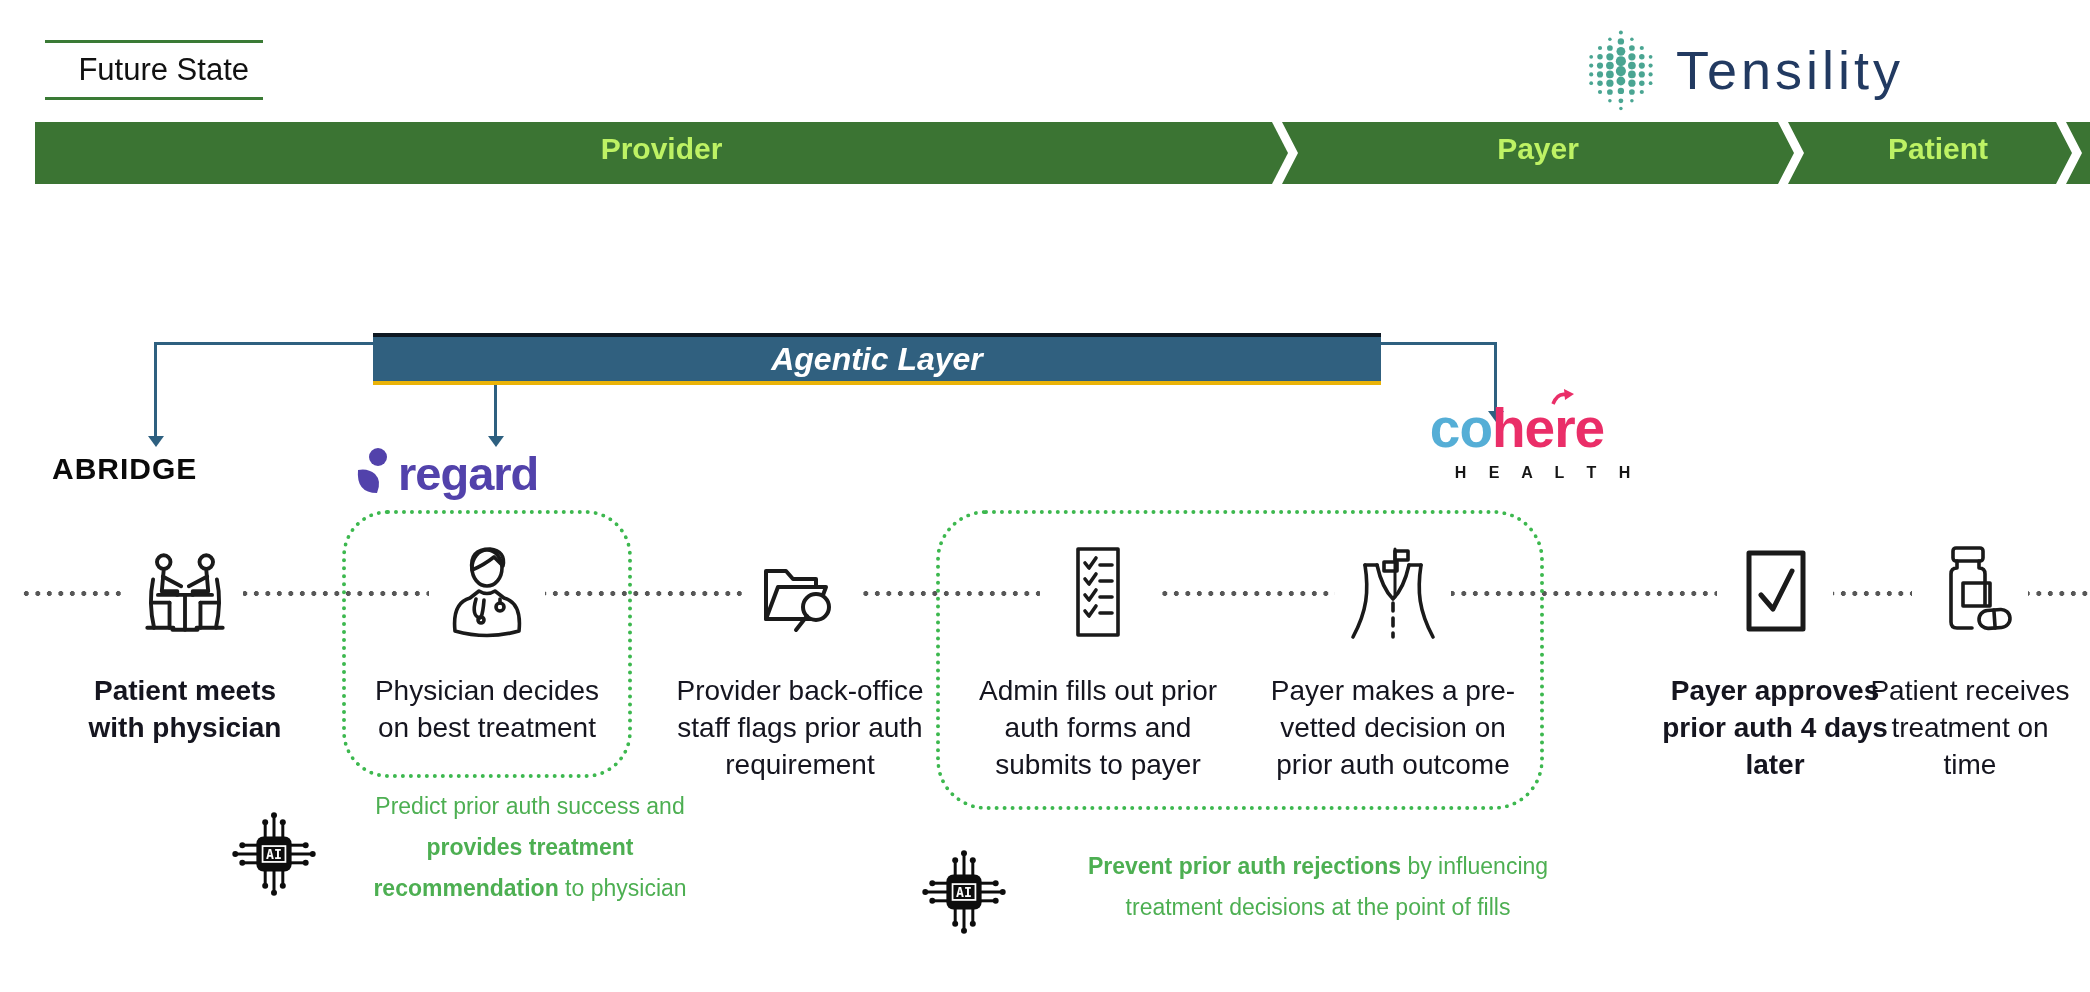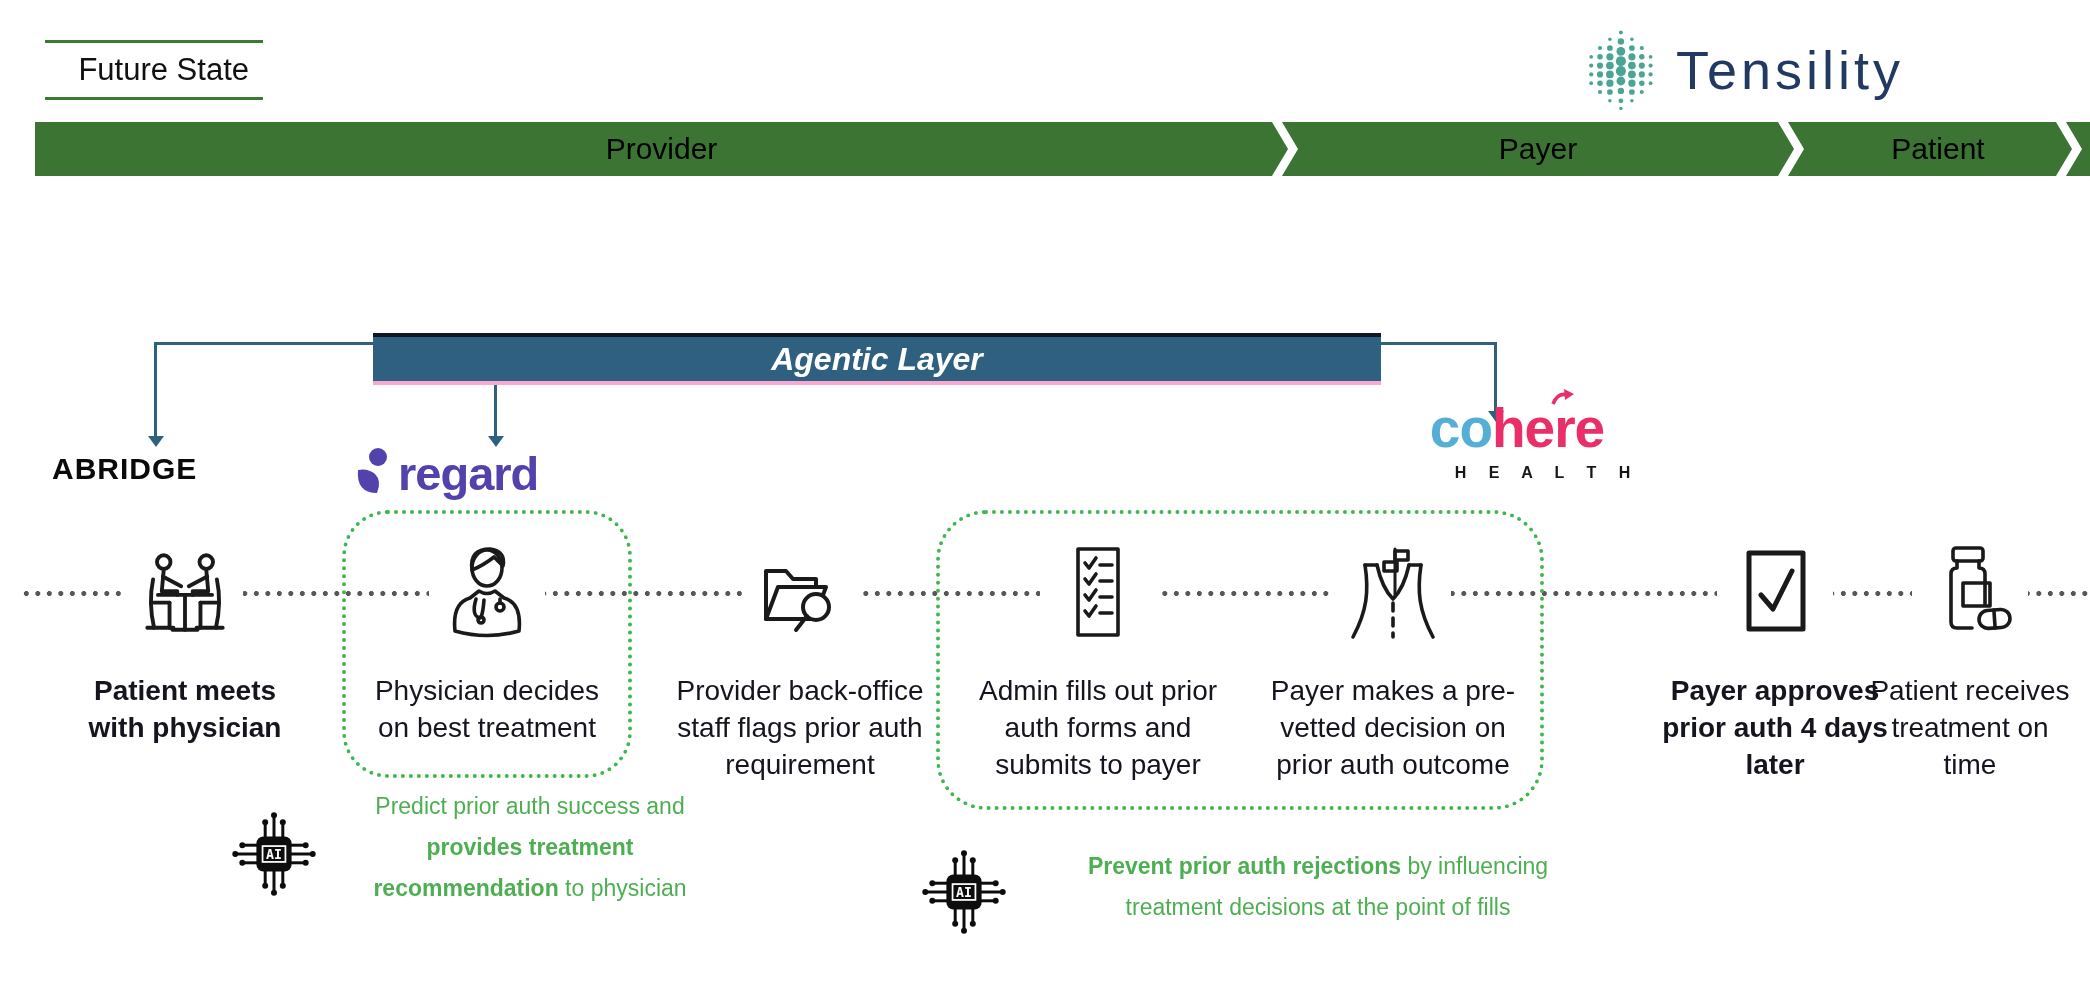--- a/index.html
+++ b/index.html
@@ -5,38 +5,38 @@
   html,body{margin:0;padding:0;background:#fff;}
   body{width:2090px;height:992px;overflow:hidden;font-family:"Liberation Sans",sans-serif;}
   .slide{position:relative;width:2090px;height:992px;background:#fff;}
 
   
   .state-label{position:absolute;left:45px;top:40px;width:190px;padding:9px 14px;
     border-top:3px solid #3a7a35;border-bottom:3px solid #3a7a35;
     font-size:31px;color:#111;text-align:right;}
 
   
-  .band{position:absolute;top:122px;height:54px;background:#3b7433;color:#000000;
-    font-weight:400;font-size:30px;line-height:54px;text-align:center;}
+  .band{position:absolute;top:122px;height:62px;background:#3b7433;color:#bef264;
+    font-weight:700;font-size:30px;line-height:54px;text-align:center;}
   .band-provider{left:35px;width:1253px;
     clip-path:polygon(0 0,calc(100% - 16px) 0,100% 50%,calc(100% - 16px) 100%,0 100%);}
   .band-payer{left:1282px;width:512px;
     clip-path:polygon(0 0,calc(100% - 16px) 0,100% 50%,calc(100% - 16px) 100%,0 100%,16px 50%);}
   .band-patient{left:1788px;width:284px;padding-left:16px;box-sizing:border-box;
     clip-path:polygon(0 0,calc(100% - 16px) 0,100% 50%,calc(100% - 16px) 100%,0 100%,16px 50%);}
   .band-sliver{left:2066px;width:24px;
     clip-path:polygon(0 0,100% 0,100% 100%,0 100%,16px 50%);}
 
   
   .tensility{position:absolute;left:1578px;top:26px;display:flex;align-items:center;}
   .tensility-word{font-size:54px;color:#223a61;letter-spacing:4px;margin-left:10px;font-weight:400;}
 
   
   .agentic{position:absolute;left:373px;top:333px;width:1008px;height:52px;background:#30607f;
-    border-top:4px solid #0e1822;border-bottom:4px solid #f9a8d4;box-sizing:border-box;
+    border-top:4px solid #0e1822;border-bottom:4px solid #eab308;box-sizing:border-box;
     color:#fff;font-style:italic;font-weight:700;font-size:32px;text-align:center;line-height:44px;}
 
   
   .conn{position:absolute;background:#2e6080;}
   .arrowhead{position:absolute;width:0;height:0;border-left:8px solid transparent;
     border-right:8px solid transparent;border-top:11px solid #2e6080;}
 
   
   .abridge{position:absolute;left:52px;top:452px;font-size:30px;font-weight:600;
     letter-spacing:1px;color:#0a0a0a;}

